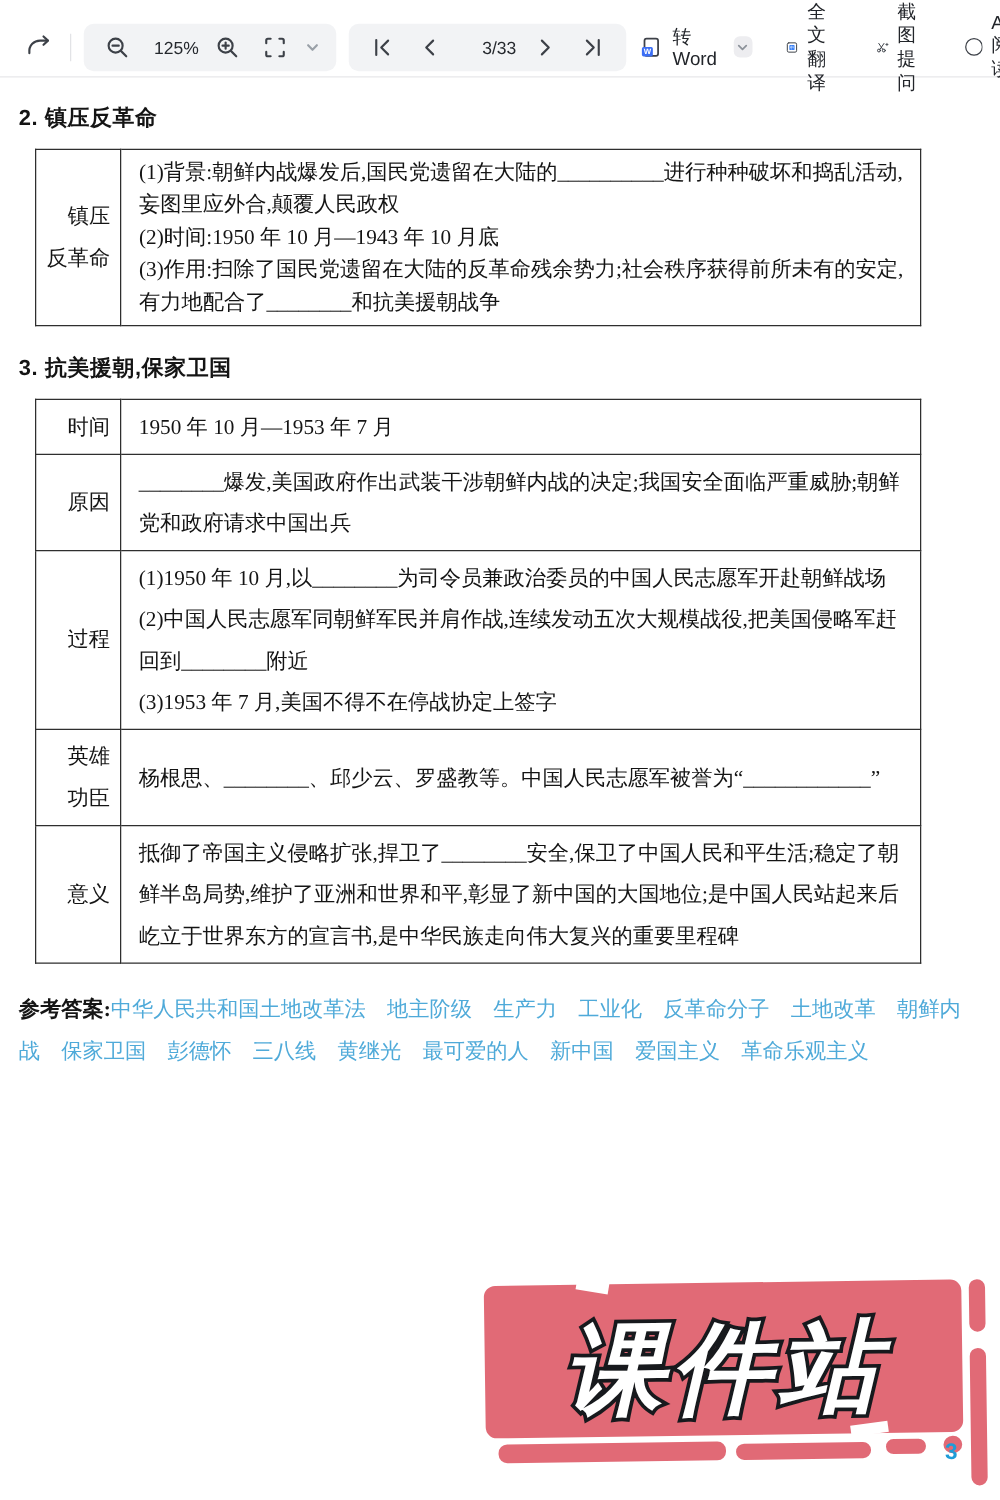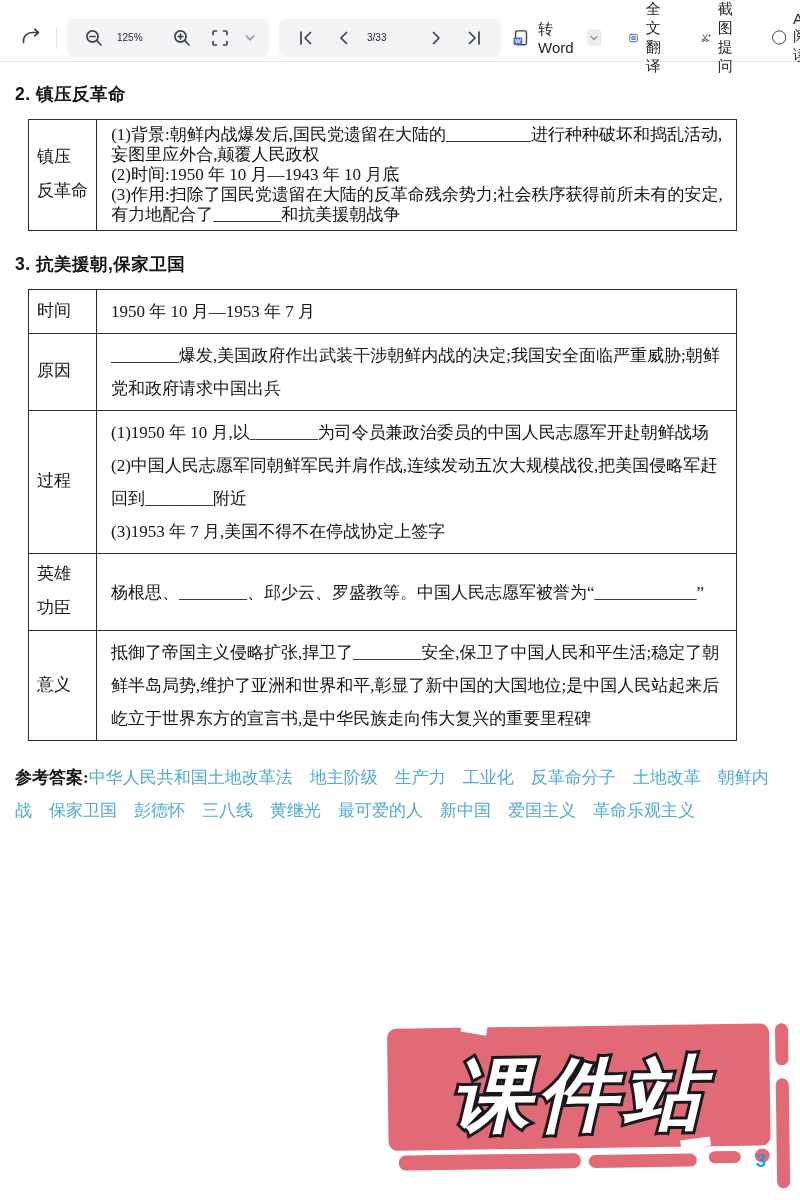--- a/index.html
+++ b/index.html
@@ -8,45 +8,45 @@
 
   
   .toolbar { position:absolute; top:14px; left:0; width:800px; height:48px;
              display:flex; align-items:center; gap:10px; padding:0 10px 0 16px;
              background:#fff; border-bottom:1px solid #e7e8ea; }
   .tb-btn { width:30px; height:30px; display:flex; align-items:center; justify-content:center;
             border-radius:6px; cursor:pointer; flex:0 0 auto; }
   .tb-divider { width:1px; height:22px; background:#e2e3e6; flex:0 0 auto; }
   .tb-group { background:#f2f3f5; border-radius:8px; height:38px; display:flex;
               align-items:center; gap:8px; padding:0 12px; flex:0 0 auto; }
-  .tb-text { font-size:10px; color:#25282d; text-align:left; }
+  .tb-text { font-size:14px; color:#25282d; text-align:right; }
   .zoom-val { width:42px; }
   .page-ind { width:46px; }
   .tb-right { margin-left:auto; display:flex; align-items:center; gap:26px; padding-right:6px; }
   .tb-action { display:flex; align-items:center; gap:7px; font-size:15px; color:#22252a; cursor:pointer; }
   .chip { width:17px; height:17px; border-radius:5px; background:#ededf0;
           display:flex; align-items:center; justify-content:center; }
   svg.ic { display:block; }
   .ic path, .ic line, .ic circle, .ic rect.o { fill:none; stroke:#3d4148; stroke-width:1.7;
           stroke-linecap:round; stroke-linejoin:round; }
 
   
   .page { position:absolute; top:62px; left:0; width:752px; padding:18px 15px 0 15px; }
   .sec-heading { font-size:17.5px; font-weight:bold; color:#141414; letter-spacing:0.5px; }
   .h2 { margin:2px 0 13px 0; }
   .h3 { margin:21px 0 13px 0; }
 
   table.dtable { border-collapse:collapse; margin-left:13px; table-layout:fixed; }
   .dtable td { border:1.5px solid #2e2e2e; vertical-align:middle; }
-  td.lbl { width:70px; text-align:left; padding:4px 8px;
-           font-family:Liberation Mono, monospace; font-size:17px; color:#141414; }
+  td.lbl { width:70px; text-align:right; padding:4px 8px;
+           font-family:Liberation Serif, serif; font-size:17px; color:#141414; }
   td.lbl div { line-height:34px; }
   td.cnt { width:668px; padding:5px 12px 5px 14px;
            font-family:"Liberation Serif", serif; font-size:17px; color:#141414; }
-  td.cnt p { line-height:20px; }
+  td.cnt p { line-height:26px; }
   .t2 td.cnt p { line-height:33px; }
 
   
   .answers { margin:20px 0 0 0; width:762px; font-family:"Liberation Serif", serif;
              font-size:17px; line-height:33px; position:relative; z-index:1; }
   .ans-label { font-weight:bold; color:#151515;text-align:right; }
   .ans-text { color:#4FAAD9; }
 
   
   .stamp { position:absolute; left:388px; top:1026px; width:404px; height:150px;

